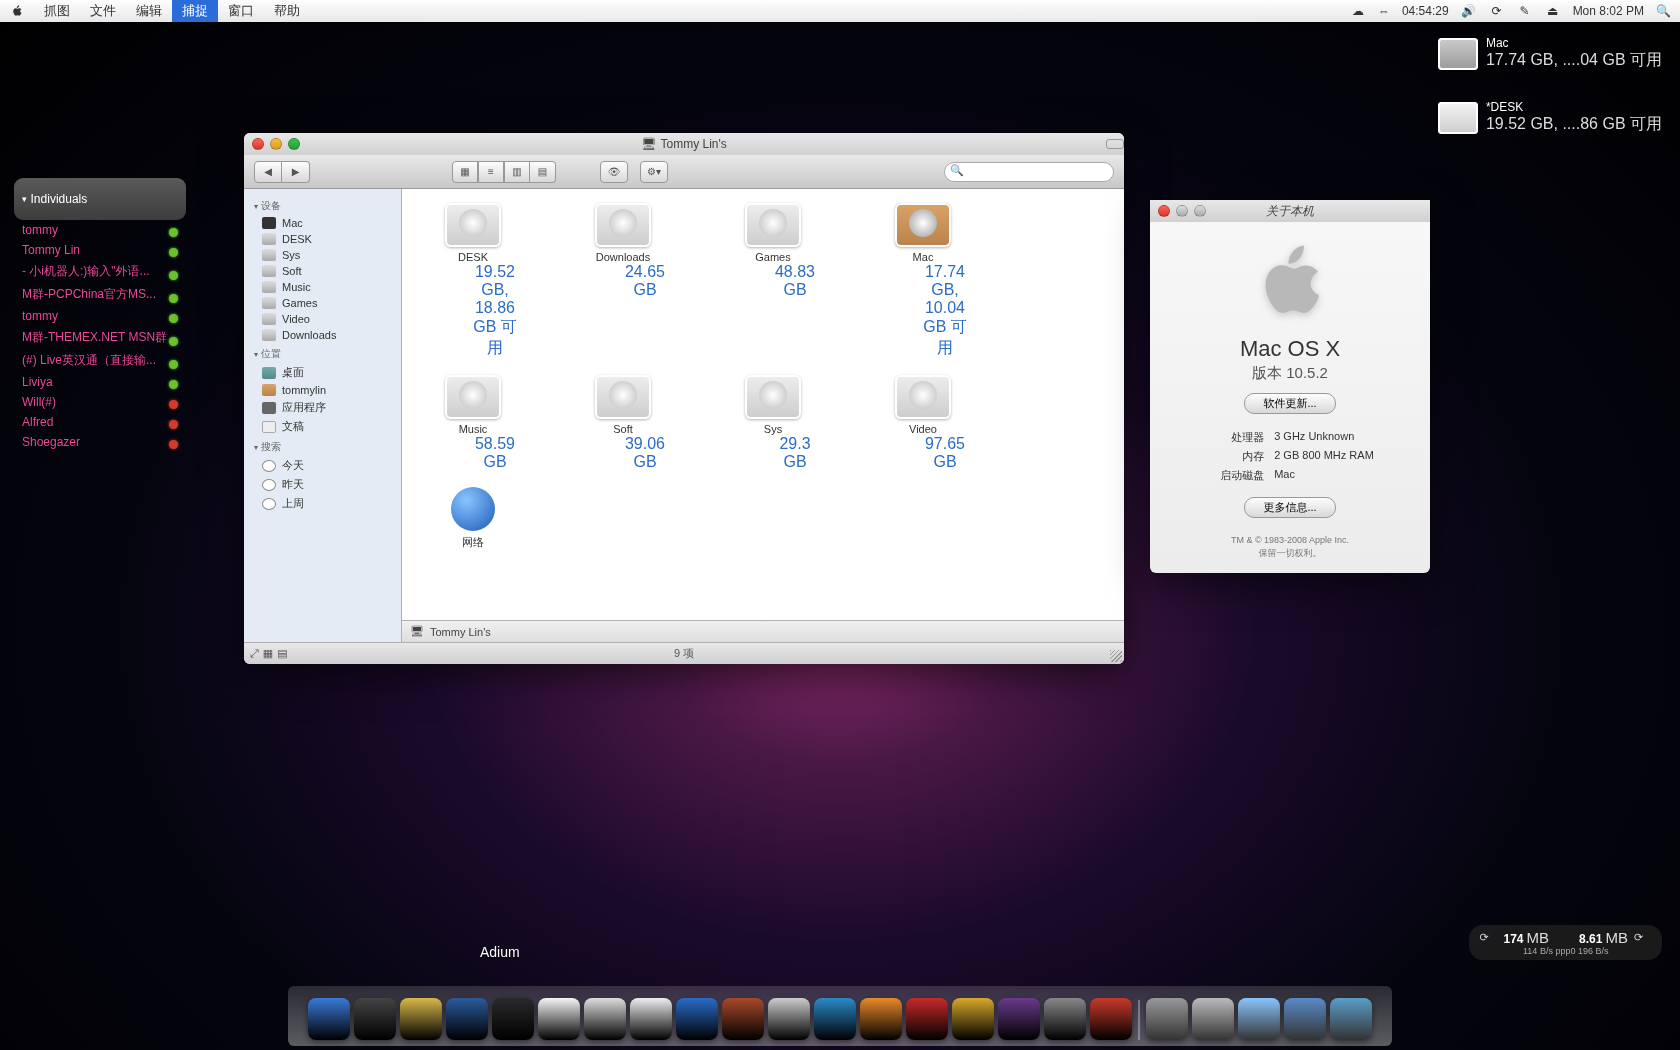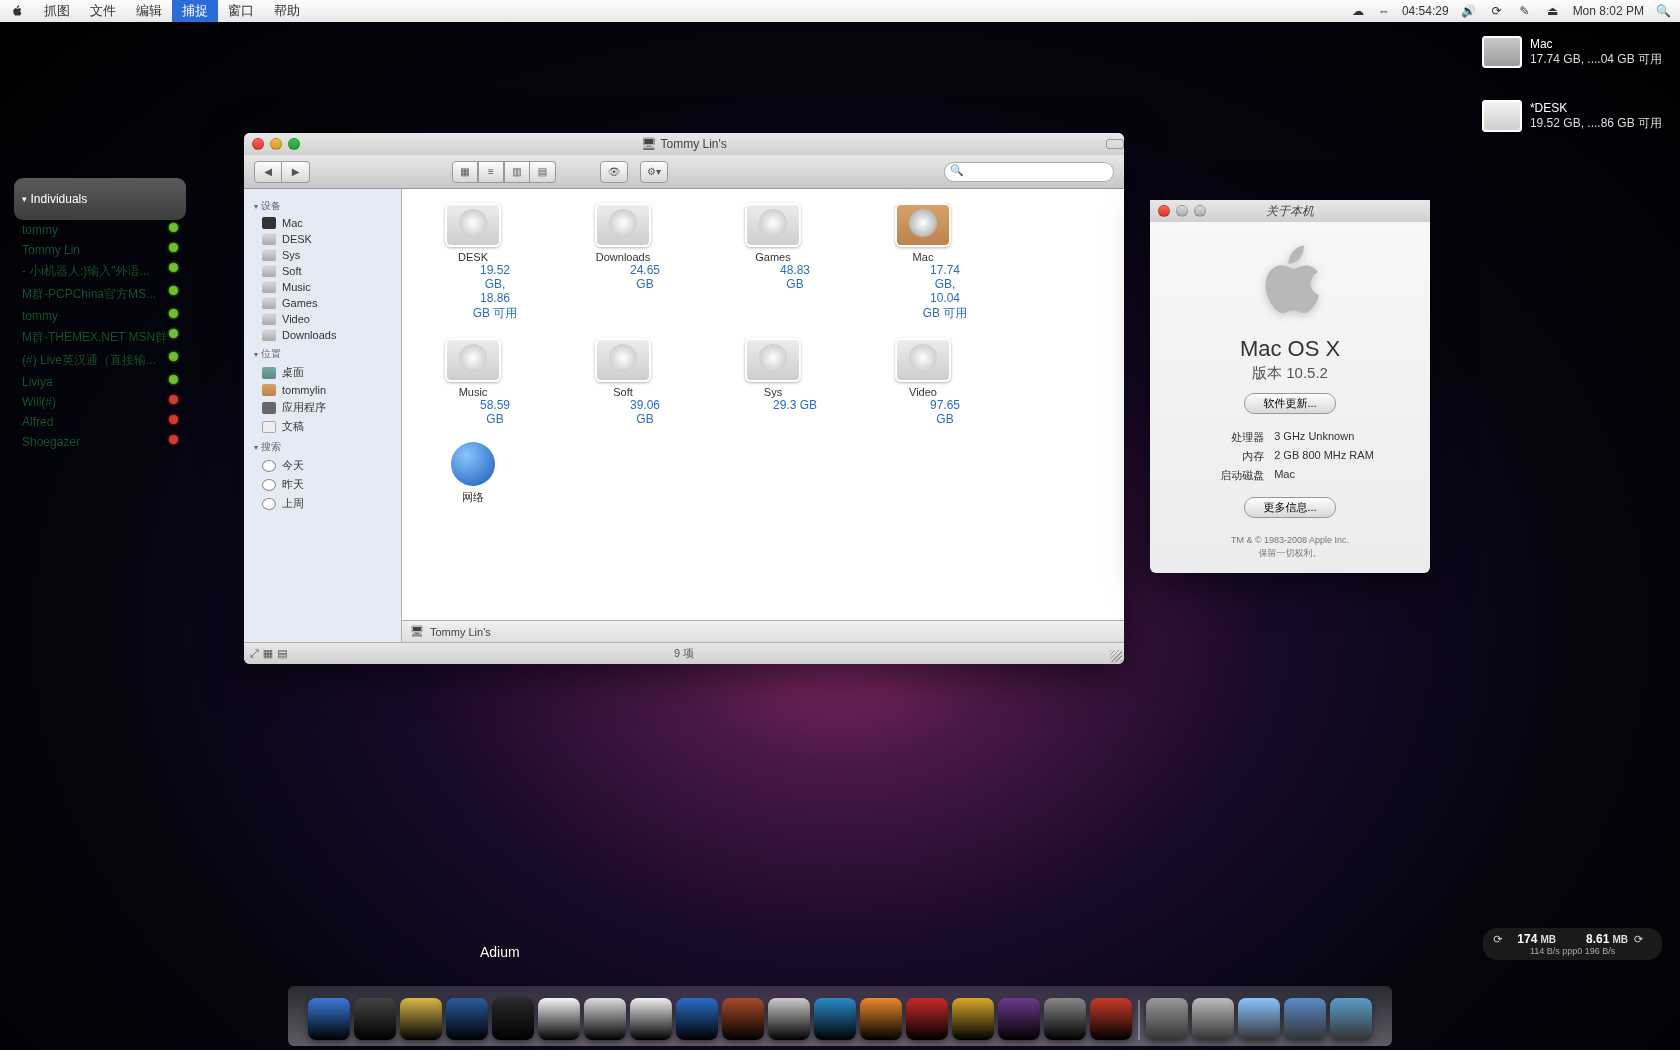--- a/index.html
+++ b/index.html
@@ -12,27 +12,27 @@
 .menubar-item.active { background: #2b6cd9; color: #fff; }
 .apple-logo { width: 14px; height: 14px; fill: #333; }
 .menubar-right { margin-left: auto; display: flex; align-items: center; height: 100%; padding-right: 8px; gap: 12px; font-size: 12px; }
 .menubar-icon { width: 16px; height: 16px; display: inline-flex; align-items: center; justify-content: center; }
 
 
 .desktop-drive { position: absolute; display: flex; align-items: center; gap: 8px; color: #fff; font-size: 12px; text-shadow: 0 1px 2px #000; }
 .desktop-drive .drv-icon { width: 40px; height: 32px; border-radius: 4px; }
 .drive-int { background: linear-gradient(#ccc,#999); box-shadow: inset 0 0 0 2px #fff, 0 1px 2px rgba(0,0,0,0.4); }
 .drive-ext { background: linear-gradient(#f5f5f5,#ccc); box-shadow: inset 0 0 0 2px #fff, 0 1px 2px rgba(0,0,0,0.4); }
-.drive-info .sub { font-size: 12px; color: #ddd; }
+.drive-info .sub { font-size: 16px; color: #ddd; }
 
 
 .contacts { position: absolute; top: 178px; left: 14px; width: 172px; font-size: 12px; z-index: 30; }
 .contacts-header { background: linear-gradient(#5a5a5a,#3d3d3d); color: #fff; padding: 14px 8px; border-radius: 9px; display: flex; align-items: center; gap: 4px; }
 .contacts-header::before { content: "▾"; font-size: 9px; }
-.contact { display: flex; align-items: flex-start; justify-content: space-between; padding: 3px 8px; color: #14532d; text-shadow: 0 1px 1px #000; }
+.contact { display: flex; align-items: flex-end; justify-content: space-between; padding: 3px 8px; color: #ec4899; text-shadow: 0 1px 1px #000; }
 .contact .dot { width: 9px; height: 9px; border-radius: 50%; }
 .dot-green { background: #6ac22b; box-shadow: 0 0 3px #6ac22b; }
 .dot-red { background: #d43a2a; box-shadow: 0 0 3px #d43a2a; }
 
 
 .finder { position: absolute; top: 133px; left: 244px; width: 880px; height: 531px; background: #f4f4f4; border-radius: 6px; box-shadow: 0 10px 40px rgba(0,0,0,0.6); display: flex; flex-direction: column; overflow: hidden; }
 .titlebar { height: 22px; background: linear-gradient(#e8e8e8,#d0d0d0); display: flex; align-items: center; position: relative; font-size: 12px; }
 .traffic { display: flex; gap: 6px; padding-left: 8px; }
 .tl { width: 12px; height: 12px; border-radius: 50%; border: 1px solid rgba(0,0,0,0.2); }
 .tl-r { background: linear-gradient(#fd6458,#d4382b); }
@@ -68,21 +68,21 @@
 
 .content { flex: 1; display: flex; flex-direction: column; }
 .icons-area { flex: 1; padding: 14px 24px; display: flex; flex-wrap: wrap; align-content: flex-start; gap: 16px 56px; }
 .file-item { width: 94px; display: flex; flex-direction: column; align-items: center; text-align: center; font-size: 11px; color: #333; cursor: default; }
 .file-icon { width: 56px; height: 44px; margin-bottom: 4px; border-radius: 6px; position: relative; }
 .file-icon.hdd { background: linear-gradient(#eee,#ccc); box-shadow: inset 0 0 0 2px #fff, 0 1px 3px rgba(0,0,0,0.3); }
 .file-icon.hdd::after { content: ""; position: absolute; top: 6px; left: 50%; transform: translateX(-50%); width: 28px; height: 28px; border-radius: 50%; background: radial-gradient(#fff,#bbb); }
 .file-icon.mac-hd { background: linear-gradient(#d9a36a,#b8824a); box-shadow: inset 0 0 0 2px #fff, 0 1px 3px rgba(0,0,0,0.3); }
 .file-icon.mac-hd::after { content: ""; position: absolute; top: 6px; left: 50%; transform: translateX(-50%); width: 28px; height: 28px; border-radius: 50%; background: radial-gradient(#fff,#999); }
 .file-icon.globe { background: radial-gradient(circle at 35% 30%, #8ac4ff, #1a5ab8); border-radius: 50%; width: 44px; height: 44px; }
-.file-sub { color: #2a6cc8; font-size: 12px; margin-left: 44px; }
+.file-sub { color: #2a6cc8; font-size: 16px; margin-left: 44px; }
 
 .pathbar { height: 22px; border-top: 1px solid #b0b0b0; background: linear-gradient(#f0f0f0,#dedede); display: flex; align-items: center; padding: 0 8px; font-size: 11px; color: #444; gap: 6px; }
 .statusbar { height: 22px; border-top: 1px solid #b0b0b0; background: linear-gradient(#e8e8e8,#d0d0d0); display: flex; align-items: center; justify-content: center; font-size: 11px; color: #555; position: relative; }
 .resize { position: absolute; right: 2px; bottom: 2px; width: 12px; height: 12px; background: repeating-linear-gradient(135deg,#999 0 1px,transparent 1px 3px); }
 
 
 .about { position: absolute; top: 200px; left: 1150px; width: 280px; background: linear-gradient(#f8f8f8,#ececec); border-radius: 6px; box-shadow: 0 10px 40px rgba(0,0,0,0.6); display: flex; flex-direction: column; align-items: center; padding-bottom: 14px; }
 .about .titlebar { width: 100%; justify-content: flex-start; }
 .about-title { position: absolute; left: 50%; transform: translateX(-50%); font-size: 12px; color: #444; font-style: italic; }
 .about-logo { margin-top: 16px; width: 90px; height: 90px; }
@@ -90,21 +90,21 @@
 .about-os { font-size: 22px; margin-top: 8px; color: #333; }
 .about-ver { font-size: 15px; color: #555; margin-top: 2px; }
 .about-btn { margin-top: 10px; padding: 2px 18px; border-radius: 10px; background: linear-gradient(#fdfdfd,#d8d8d8); border: 1px solid #999; font-size: 11px; cursor: default; }
 .about-specs { margin-top: 16px; font-size: 11px; color: #333; display: grid; grid-template-columns: 58px auto; gap: 4px 10px; text-align: right; }
 .about-specs .v { text-align: left; }
 .about-copy { margin-top: 16px; font-size: 9px; color: #777; text-align: center; line-height: 1.4; }
 
 
 .netwidget { position: absolute; bottom: 90px; right: 18px; background: rgba(30,30,30,0.85); color: #ddd; border-radius: 14px; padding: 4px 10px; font-size: 11px; display: grid; grid-template-columns: 18px auto 18px auto 18px; gap: 0 6px; align-items: center; }
 .netwidget .big { font-size: 12px; font-weight: bold; color: #fff; }
-.netwidget .unit { font-size: 10px; font-weight: bold; }
+.netwidget .unit { font-size: 15px; }
 .netwidget .sub { font-size: 9px; color: #aaa; grid-column: span 5; text-align: center; }
 
 
 .dock-label { position: absolute; bottom: 90px; left: 480px; color: #fff; font-size: 14px; text-shadow: 0 1px 2px #000; }
 .dock { position: absolute; bottom: 4px; left: 50%; transform: translateX(-50%); height: 60px; display: flex; align-items: flex-end; gap: 4px; padding: 0 20px 6px; background: linear-gradient(rgba(255,255,255,0.15),rgba(255,255,255,0.35)); border-radius: 6px; perspective: 200px; }
 .dock-item { width: 42px; height: 42px; border-radius: 8px; box-shadow: 0 2px 6px rgba(0,0,0,0.5); cursor: default; }
 .dock-sep { width: 2px; height: 40px; background: rgba(255,255,255,0.3); margin: 0 2px; }
 
 </style>
 </head>

